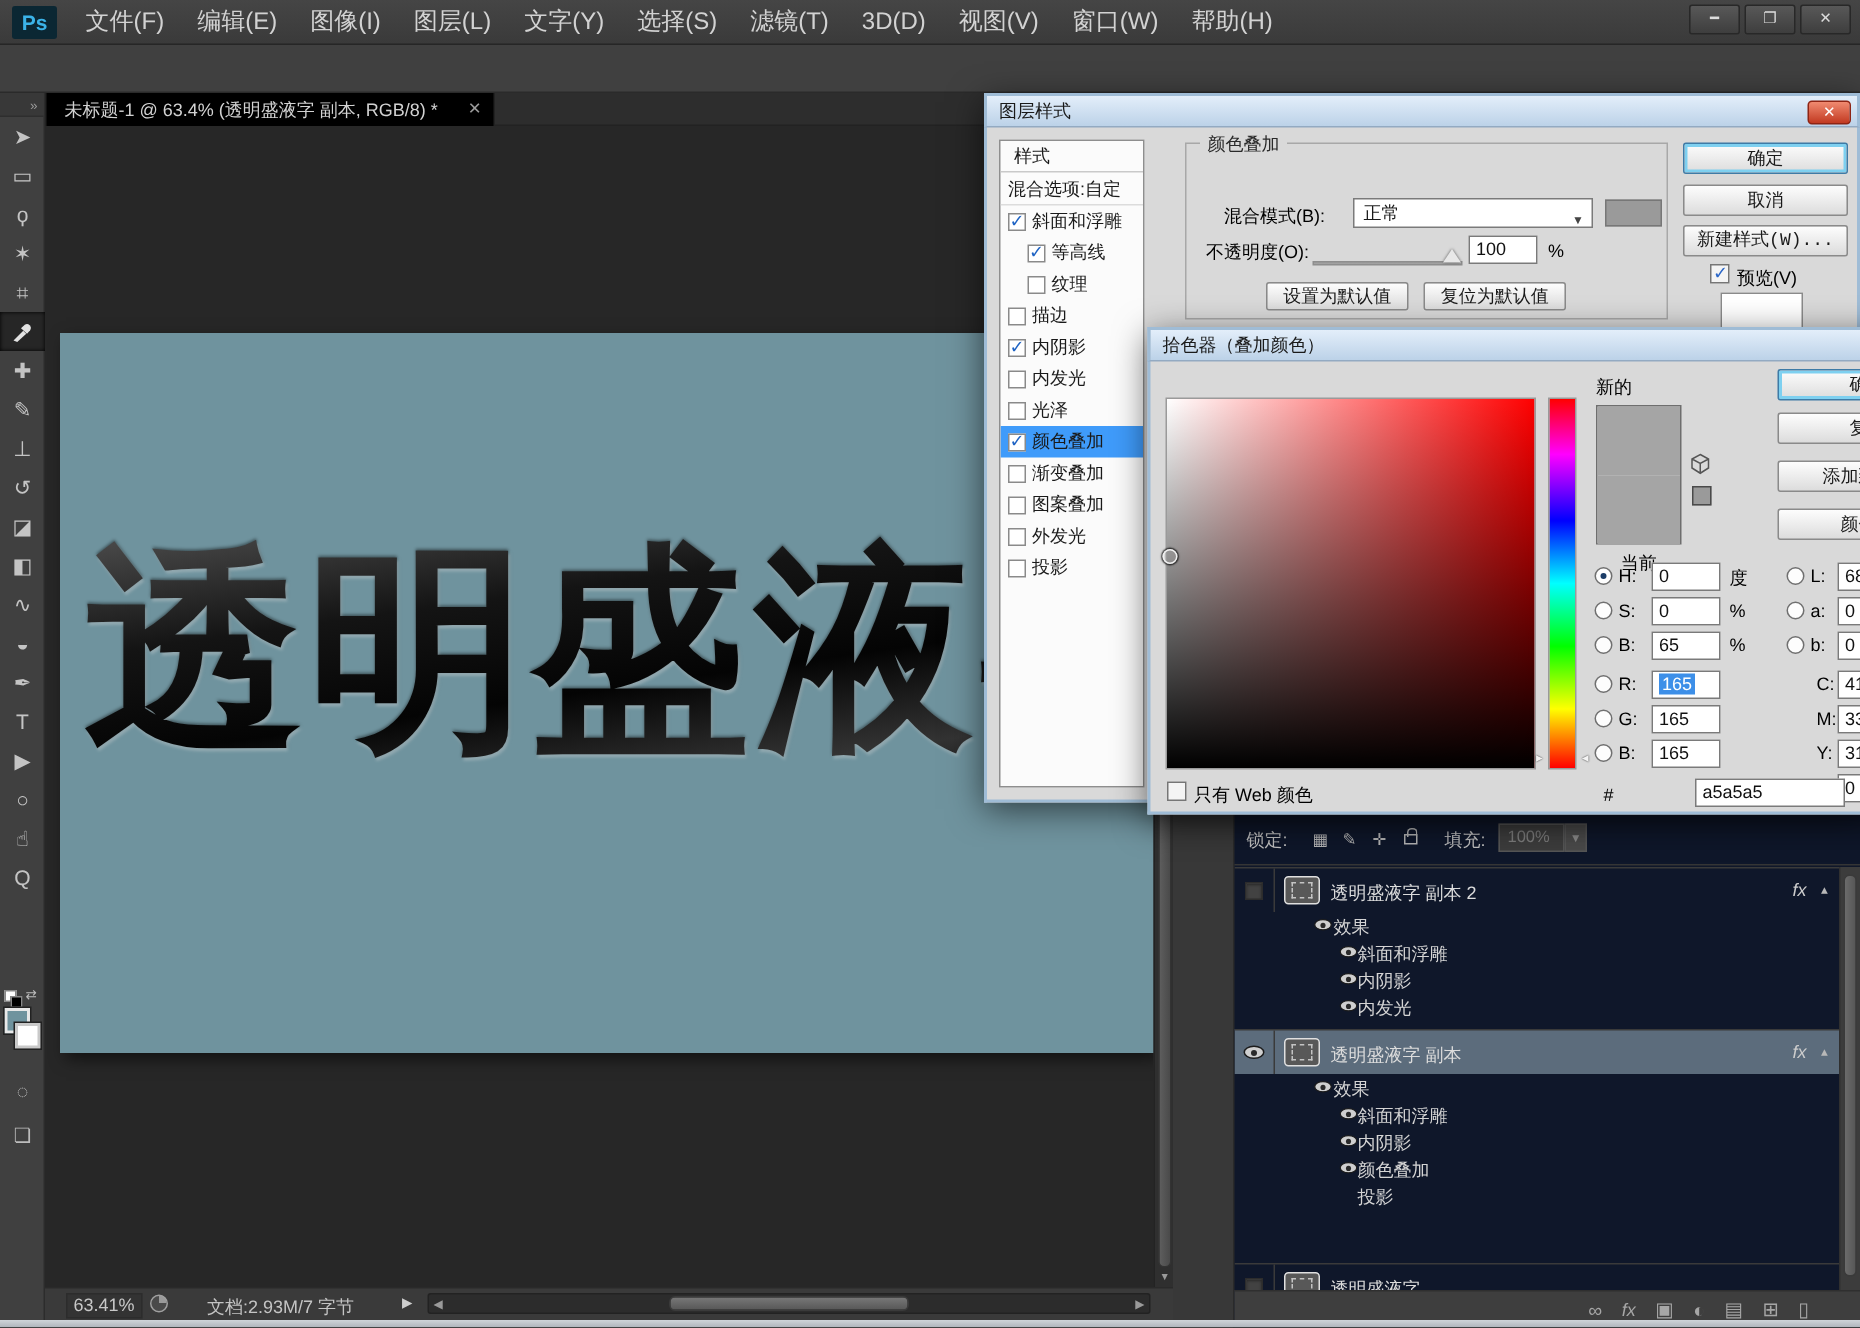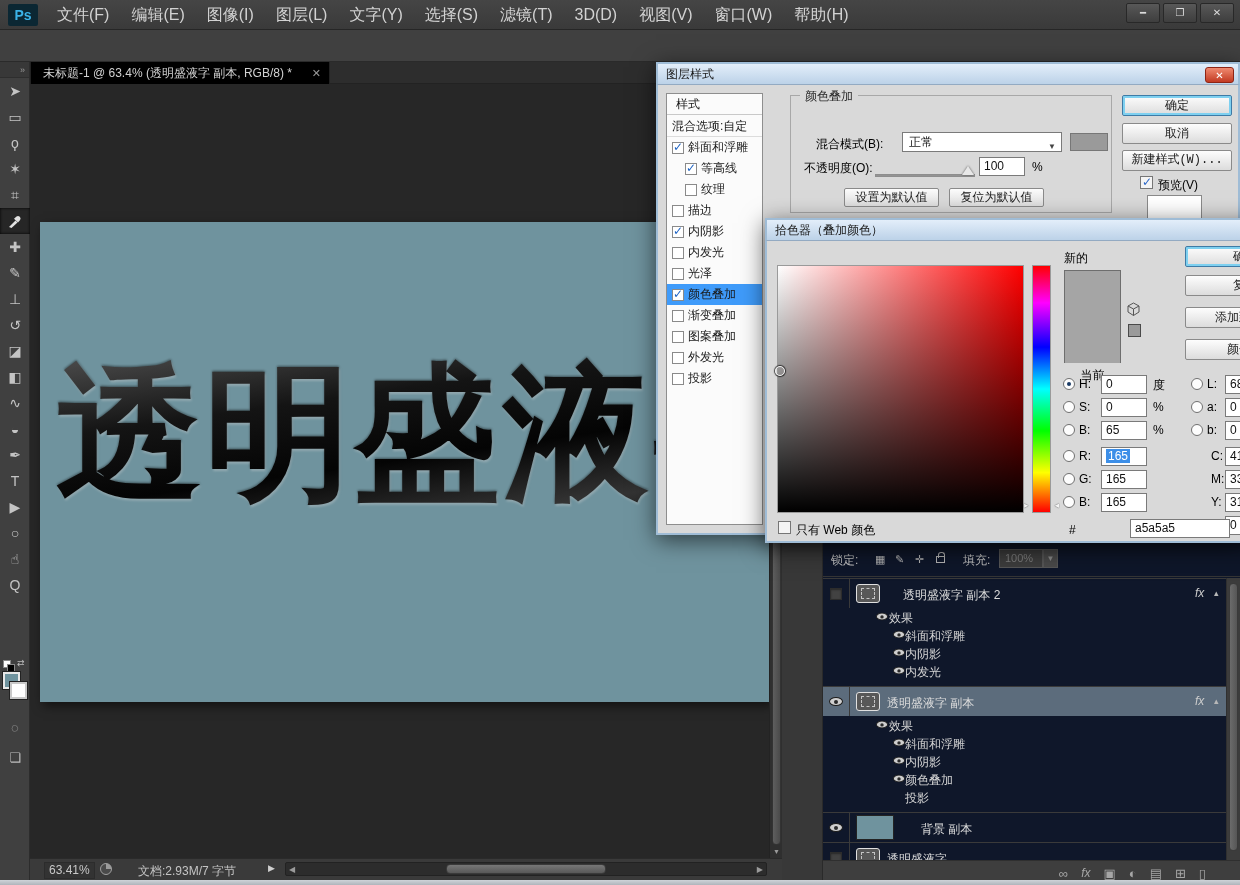--- a/index.html
+++ b/index.html
@@ -302,21 +302,21 @@
       <div id="fillbox">100%</div>
       <div id="fillarr">▼</div>
     </div>
     <div id="lockdiv"></div>
     <div id="layerrows">
         <div class="lrow" style="top: 0px;">
           <div class="viscell">
             <span class="emptyvis"></span>
           </div>
           <div class="lthumb"></div>
-          <span class="lname" style="left: 80px;">透明盛液字 副本 2</span>
+          <span class="lname" style="left: 64px;">透明盛液字 副本 2</span>
           <span class="fxmark">fx</span>
           <span class="collapse">▴</span>
         </div>
         <div class="srow" style="top: 30px;">
           <span class="eye" style="left: 52px; top: 4px; transform: scale(0.85);"></span>
           <span class="lname" style="left: 66px;">效果</span>
         </div>
         <div class="srow" style="top: 48px;">
           <span class="eye" style="left: 69px; top: 4px; transform: scale(0.85);"></span>
           <span class="lname" style="left: 82px;">斜面和浮雕</span>
@@ -349,27 +349,20 @@
         <div class="srow" style="top: 174px;">
           <span class="eye" style="left: 69px; top: 4px; transform: scale(0.85);"></span>
           <span class="lname" style="left: 82px;">内阴影</span>
         </div>
         <div class="srow" style="top: 192px;">
           <span class="eye" style="left: 69px; top: 4px; transform: scale(0.85);"></span>
           <span class="lname" style="left: 82px;">颜色叠加</span>
         </div>
         <div class="srow" style="top: 210px;">
           <span class="lname" style="left: 82px;">投影</span>
-        </div>
-        <div class="lrow" style="top: 234px;">
-          <div class="viscell">
-            <span class="eye" style="left: 6px; top: 10px;"></span>
-          </div>
-          <div class="cthumb" style="background: rgb(111, 147, 158);"></div>
-          <span class="lname" style="left: 98px;">背景 副本</span>
         </div>
         <div class="lrow" style="top: 264px;">
           <div class="viscell">
             <span class="emptyvis"></span>
           </div>
           <div class="lthumb"></div>
           <span class="lname" style="left: 64px;">透明盛液字</span>
         </div>
       </div>
     <div id="lpscroll">

